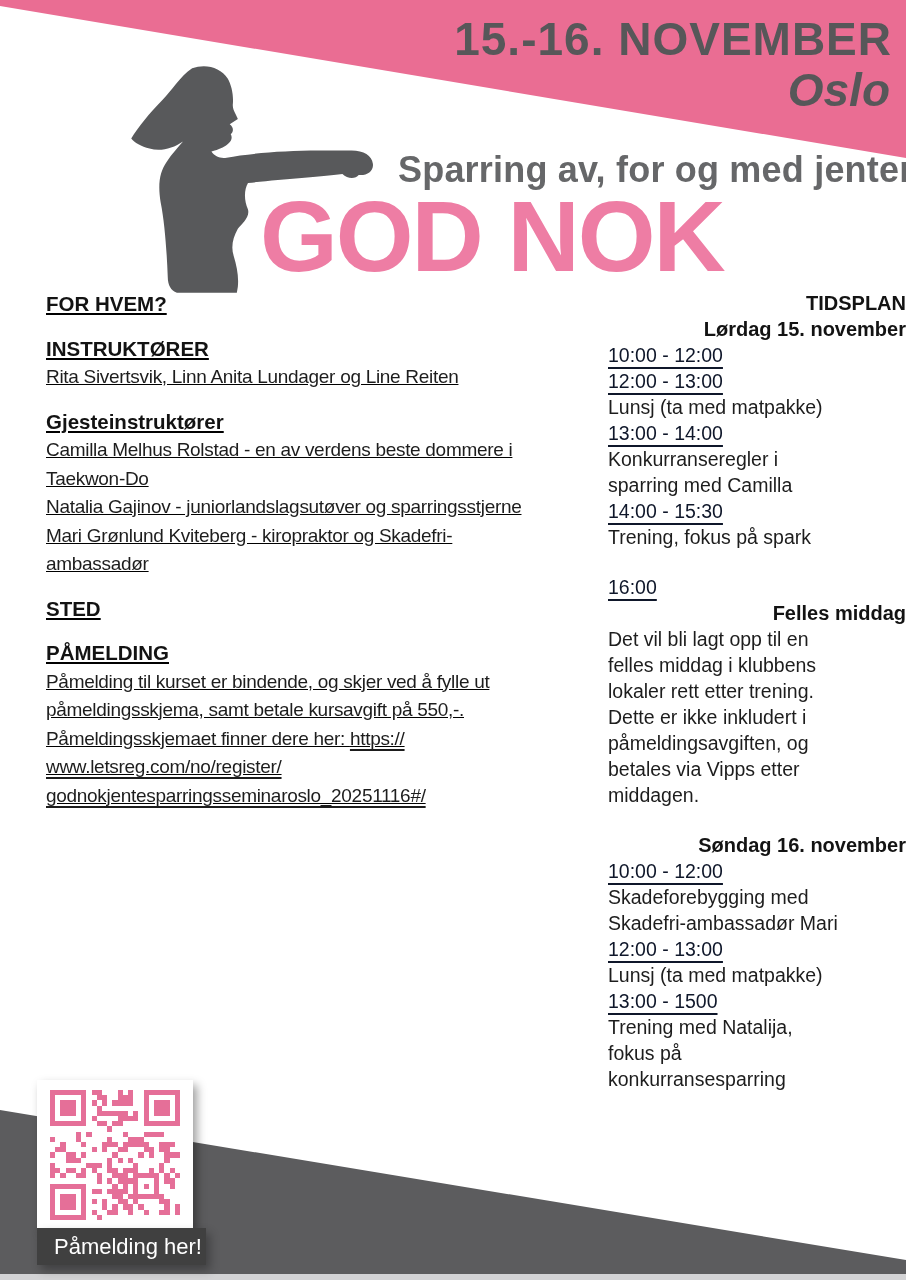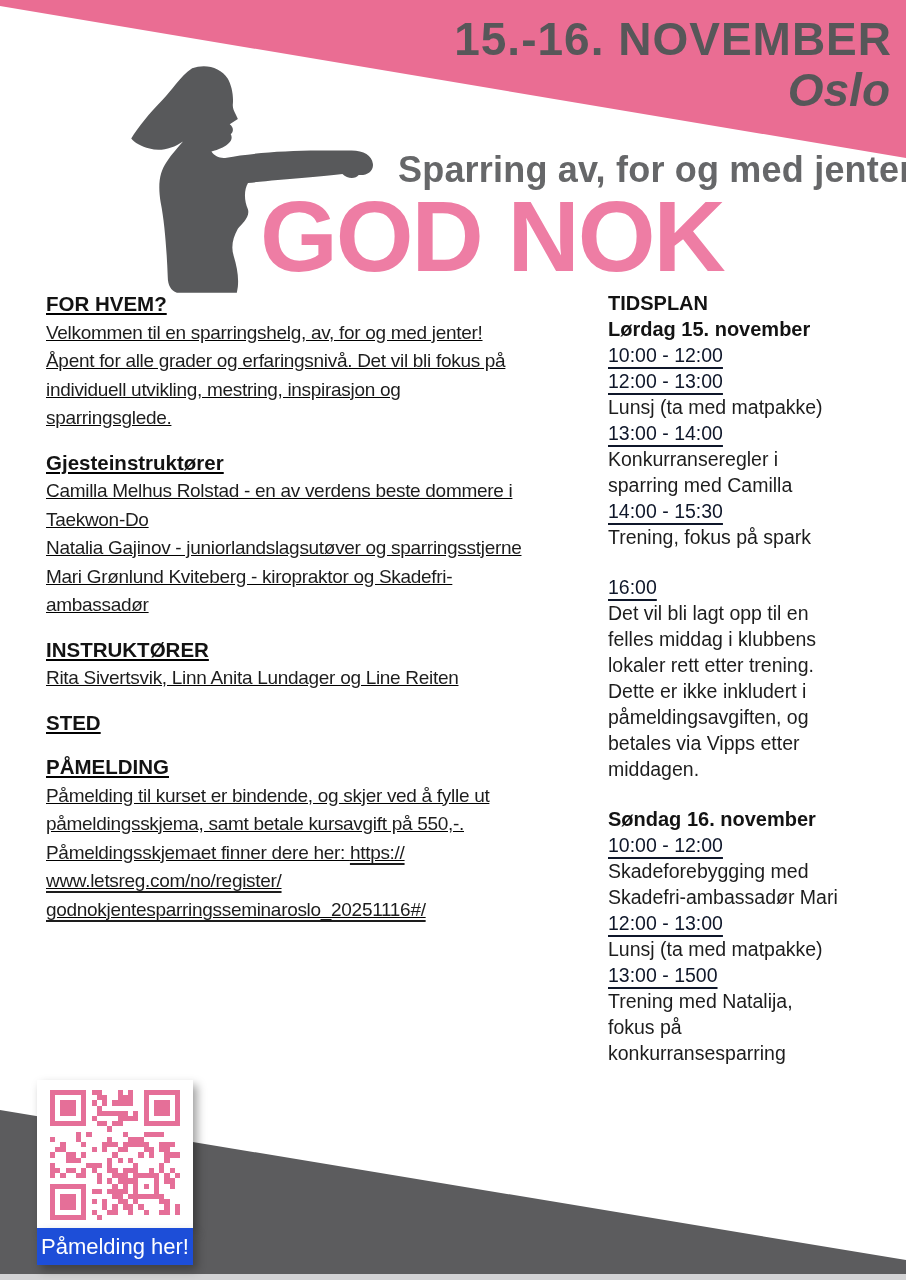--- a/index.html
+++ b/index.html
@@ -36,21 +36,21 @@
   
   .col-left{position:absolute;left:46px;top:290px;width:560px;text-decoration:underline;}
   .col-right{position:absolute;left:608px;top:290px;width:298px;}
   .section{margin-bottom:16px;}
   .sec-h{font-size:20.5px;font-weight:bold;color:#131313;line-height:28.5px;white-space:pre;}
   .sec-b{font-size:19px;color:#1d1d1d;line-height:28.5px;white-space:pre;letter-spacing:-.3px;}
   .doc-link{
     color:#1d1d1d;text-decoration:underline;
     text-underline-offset:4px;text-decoration-thickness:1.5px;white-space:pre;
   }
-  .s-head{font-size:20px;font-weight:bold;color:#131313;line-height:26px;white-space:pre;}
+  .s-head{font-size:20px;font-weight:bold;color:#131313;line-height:26px;white-space:pre;text-align:right;}
   .s-time{
     font-size:19.5px;color:#0f172a;line-height:26px;white-space:pre;
     text-decoration:underline;text-underline-offset:5px;text-decoration-thickness:1.5px;
   }
   .s-body{font-size:19.5px;color:#1d1d1d;line-height:26px;white-space:pre;}
   .s-gap{height:24px;}
   
   .bottom-wedge{
     position:absolute;left:0;top:1100px;width:906px;height:180px;
     background:#5c5c5e;
@@ -58,23 +58,23 @@
   }
   .bottom-strip{position:absolute;left:0;top:1274px;width:906px;height:6px;background:#d3d3d5;}
   
   .qr-card{
     position:absolute;left:37px;top:1080px;width:156px;height:148px;
     background:#ffffff;box-shadow:4px 5px 9px rgba(0,0,0,.38);
   }
   .qr-svg{position:absolute;left:13px;top:10px;width:130px;height:130px;}
   .qr-button{
     position:absolute;left:37px;top:1228px;width:156px;height:37px;
-    background:#1d4ed8;color:#ffffff;font-size:22px;
+    background:#404040;color:#ffffff;font-size:22px;
     display:flex;align-items:center;justify-content:center;
-    box-shadow:4px 5px 9px rgba(0,0,0,.3);white-space:nowrap;
+    box-shadow:4px 5px 9px rgba(0,0,0,.3);white-space:nowrap;padding-left:13px;
   }
 </style>
 </head>
 <body>
 
 <div class="banner"></div>
 <div class="banner-dates">15.-16. NOVEMBER</div>
 <div class="banner-city">Oslo</div>
 
 <svg class="logo-figure" viewBox="0 0 260 230" xmlns="http://www.w3.org/2000/svg">
@@ -108,36 +108,32 @@
     C25,85 18,81 15,77
     C22,66 33,52 45,40
     C55,30 63,16 75,8 Z"></path>
 </svg>
 <div class="tagline">Sparring av, for og med jenter</div>
 <div class="brand">GOD NOK</div>
 
 <div class="col-left">
     <div class="section">
       <div class="sec-h">FOR HVEM?</div>
-      <div class="sec-b"><span>Velkommen til en sparringshelg, av, for og med jenter!
-Åpent for alle grader og erfaringsnivå. Det vil bli fokus på
-individuell utvikling, mestring, inspirasjon og
-sparringsglede.</span></div>
+    </div>
+    <div class="section">
+      <div class="sec-h">INSTRUKTØRER</div>
+      <div class="sec-b"><span>Rita Sivertsvik, Linn Anita Lundager og Line Reiten</span></div>
     </div>
     <div class="section">
       <div class="sec-h">Gjesteinstruktører</div>
       <div class="sec-b"><span>Camilla Melhus Rolstad - en av verdens beste dommere i
 Taekwon-Do
 Natalia Gajinov - juniorlandslagsutøver og sparringsstjerne
 Mari Grønlund Kviteberg - kiropraktor og Skadefri-
 ambassadør</span></div>
-    </div>
-    <div class="section">
-      <div class="sec-h">INSTRUKTØRER</div>
-      <div class="sec-b"><span>Rita Sivertsvik, Linn Anita Lundager og Line Reiten</span></div>
     </div>
     <div class="section">
       <div class="sec-h">STED</div>
     </div>
     <div class="section">
       <div class="sec-h">PÅMELDING</div>
       <div class="sec-b"><span>Påmelding til kurset er bindende, og skjer ved å fylle ut
 påmeldingsskjema, samt betale kursavgift på 550,-.
 Påmeldingsskjemaet finner dere her: </span><a class="doc-link" href="#">https://
 www.letsreg.com/no/register/
@@ -150,20 +146,21 @@
     <div class="s-time">10:00 - 12:00</div>
     <div class="s-time">12:00 - 13:00</div>
     <div class="s-body">Lunsj (ta med matpakke)</div>
     <div class="s-time">13:00 - 14:00</div>
     <div class="s-body">Konkurranseregler i
 sparring med Camilla</div>
     <div class="s-time">14:00 - 15:30</div>
     <div class="s-body">Trening, fokus på spark</div>
     <div class="s-gap"></div>
     <div class="s-time">16:00</div>
+    <div class="s-head">Felles middag</div>
     <div class="s-body">Det vil bli lagt opp til en
 felles middag i klubbens
 lokaler rett etter trening.
 Dette er ikke inkludert i
 påmeldingsavgiften, og
 betales via Vipps etter
 middagen.</div>
     <div class="s-gap"></div>
     <div class="s-head">Søndag 16. november</div>
     <div class="s-time">10:00 - 12:00</div>

